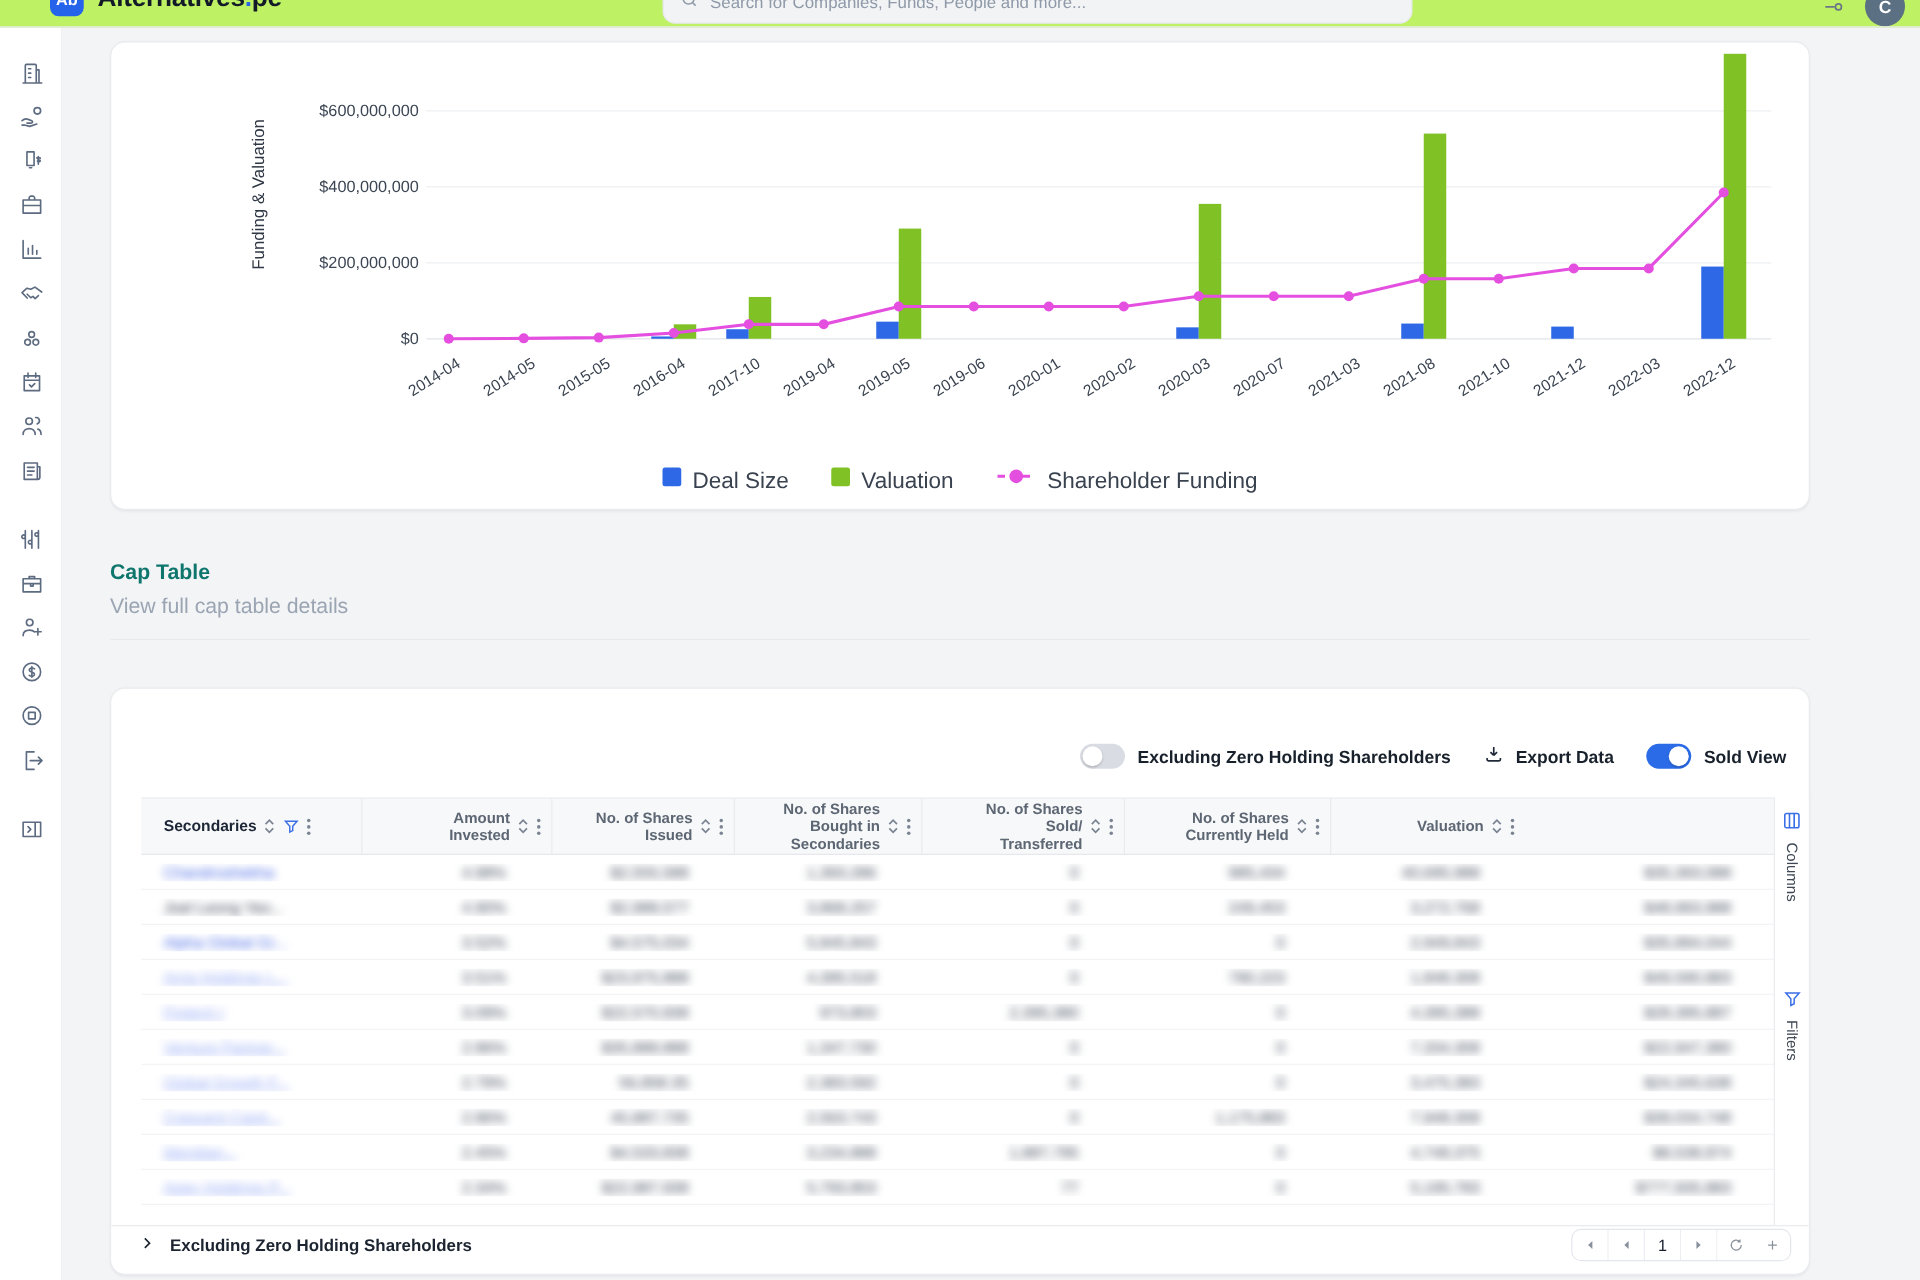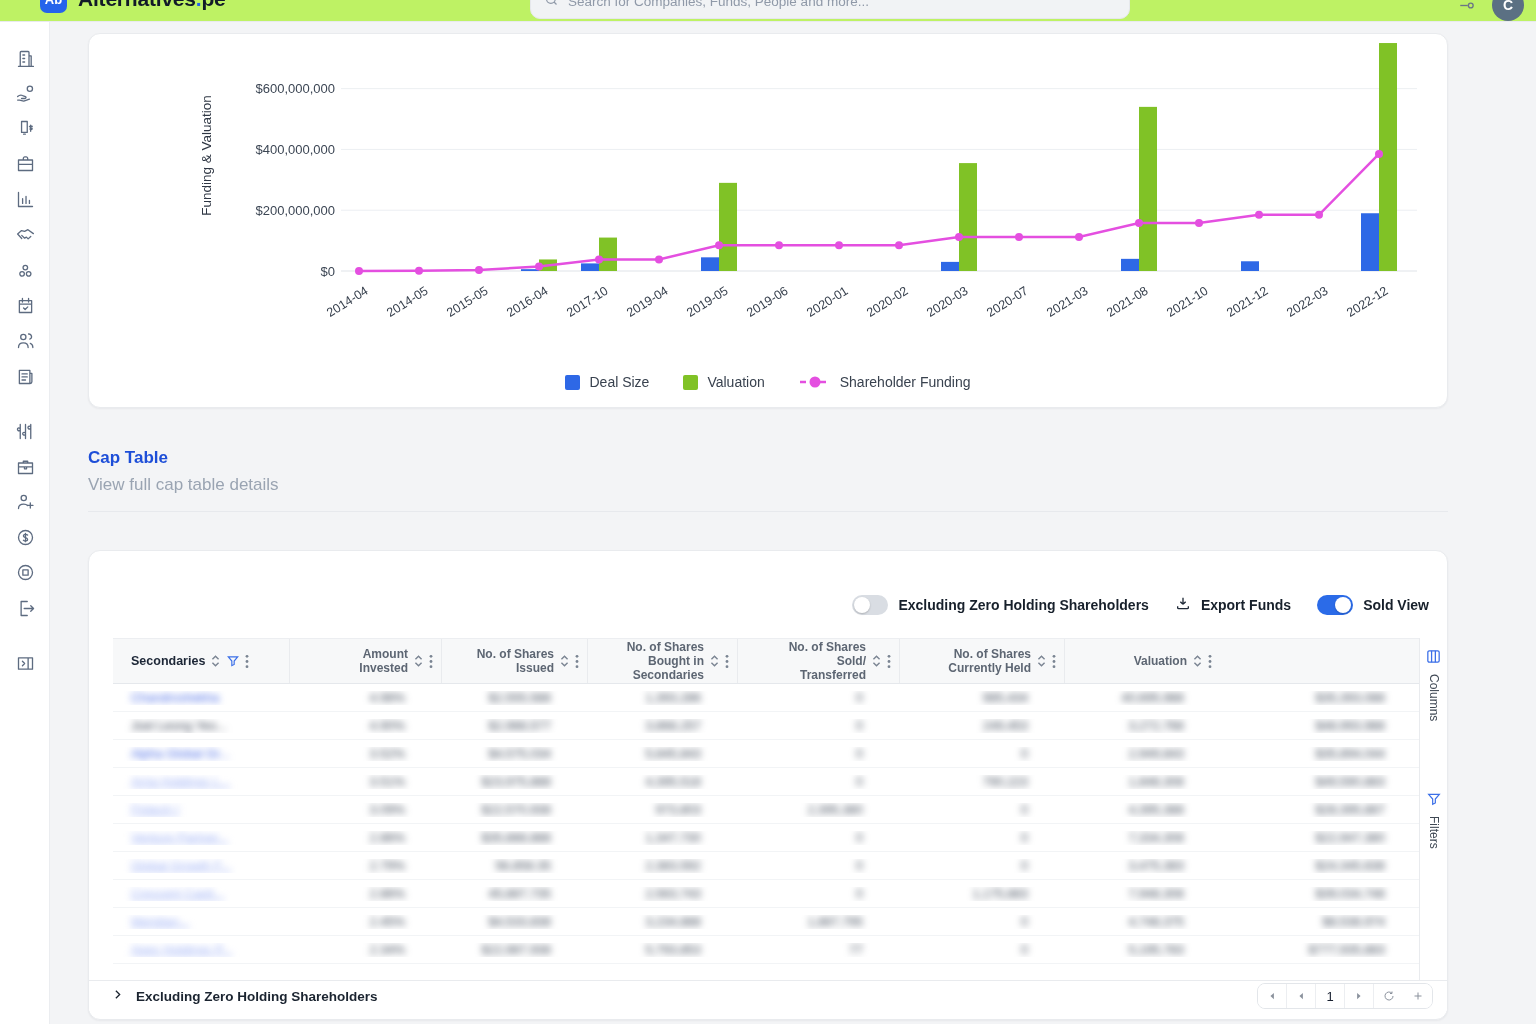--- a/index.html
+++ b/index.html
@@ -36,25 +36,25 @@
   .side-btn { position:absolute; left:13px; width:24px; height:24px; color:#5d6b80;
               background:none; border:none; cursor:pointer; }
   .side-btn svg { width:21px; height:21px; }
   
   .card { position:absolute; background:#fff; border:1px solid #e9ebee; border-radius:12px;
           box-shadow:0 1px 2px rgba(16,24,40,.05); }
   #chart-card { left:88px; top:33px; width:1360px; height:375px; overflow:hidden; }
   #chart-svg  { position:absolute; inset:0; }
   #legend { position:absolute; left:0; right:0; top:340px; display:flex; justify-content:center;
             gap:34px; align-items:center; }
-  .lg-item { display:flex; align-items:center; gap:9px; font-size:14px; color:#39424f; }
+  .lg-item { display:flex; gap:9px; font-size:18px; color:#39424f; }
   .lg-swatch { width:15px; height:15px; border-radius:2px; }
   
   .cap-head { position:absolute; left:88px; top:448px; }
-  .cap-title { font-size:17px; font-weight:700; color:#1d4ed8; }
+  .cap-title { font-size:17px; font-weight:700; color:#0f766e; }
   .cap-sub { margin-top:7px; font-size:17px; color:#9aa4b2; }
   .divider { position:absolute; left:88px; top:511px; width:1360px; height:1px; background:#e7e9ed; }
   
   #table-card { left:88px; top:550px; width:1360px; height:470px; overflow:hidden; }
   .tc-toolbar { height:87px; display:flex; align-items:center; justify-content:flex-end;
                 gap:26px; padding:20px 18px 0 0; }
   .tb-group { display:flex; align-items:center; gap:10px; font-size:14px; font-weight:600; color:#17202b; }
   .toggle { width:36px; height:20px; border-radius:10px; position:relative; border:none; cursor:pointer; }
   .toggle.off { background:#d9dde3; }
   .toggle.on  { background:#2b6be8; }
@@ -273,21 +273,21 @@
         </button>
       <span>Excluding Zero Holding Shareholders</span>
     </div>
     <div class="tb-group">
       <span>
         <svg width="16" height="16" viewBox="0 0 24 24" fill="none" stroke="#1f2937" stroke-width="2">
             <path d="M12 4v10m0 0l-4-4m4 4l4-4"></path>
             <path d="M4 17v2a1.5 1.5 0 0 0 1.5 1.5h13A1.5 1.5 0 0 0 20 19v-2"></path>
           </svg>
       </span>
-      <span>Export Funds</span>
+      <span>Export Data</span>
     </div>
     <div class="tb-group">
       <button class="toggle on">
           <span class="knob"></span>
         </button>
       <span>Sold View</span>
     </div>
   </div>
 
   <div class="tc-head grid-cols" id="table-head">

